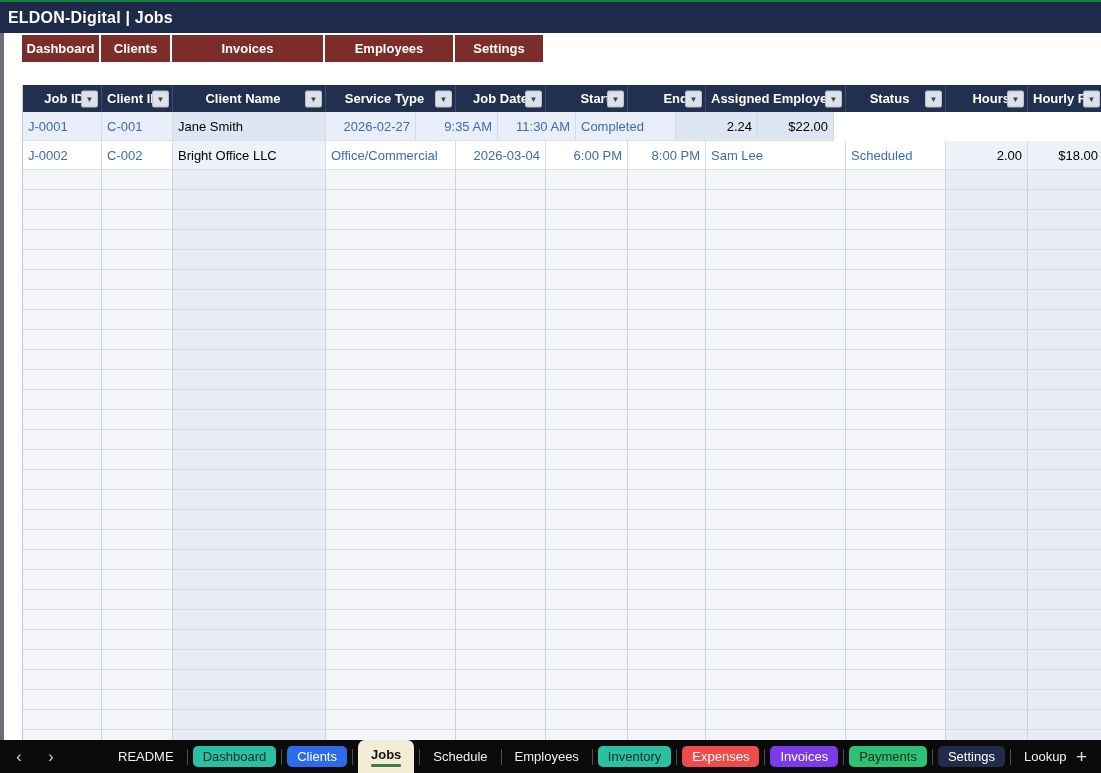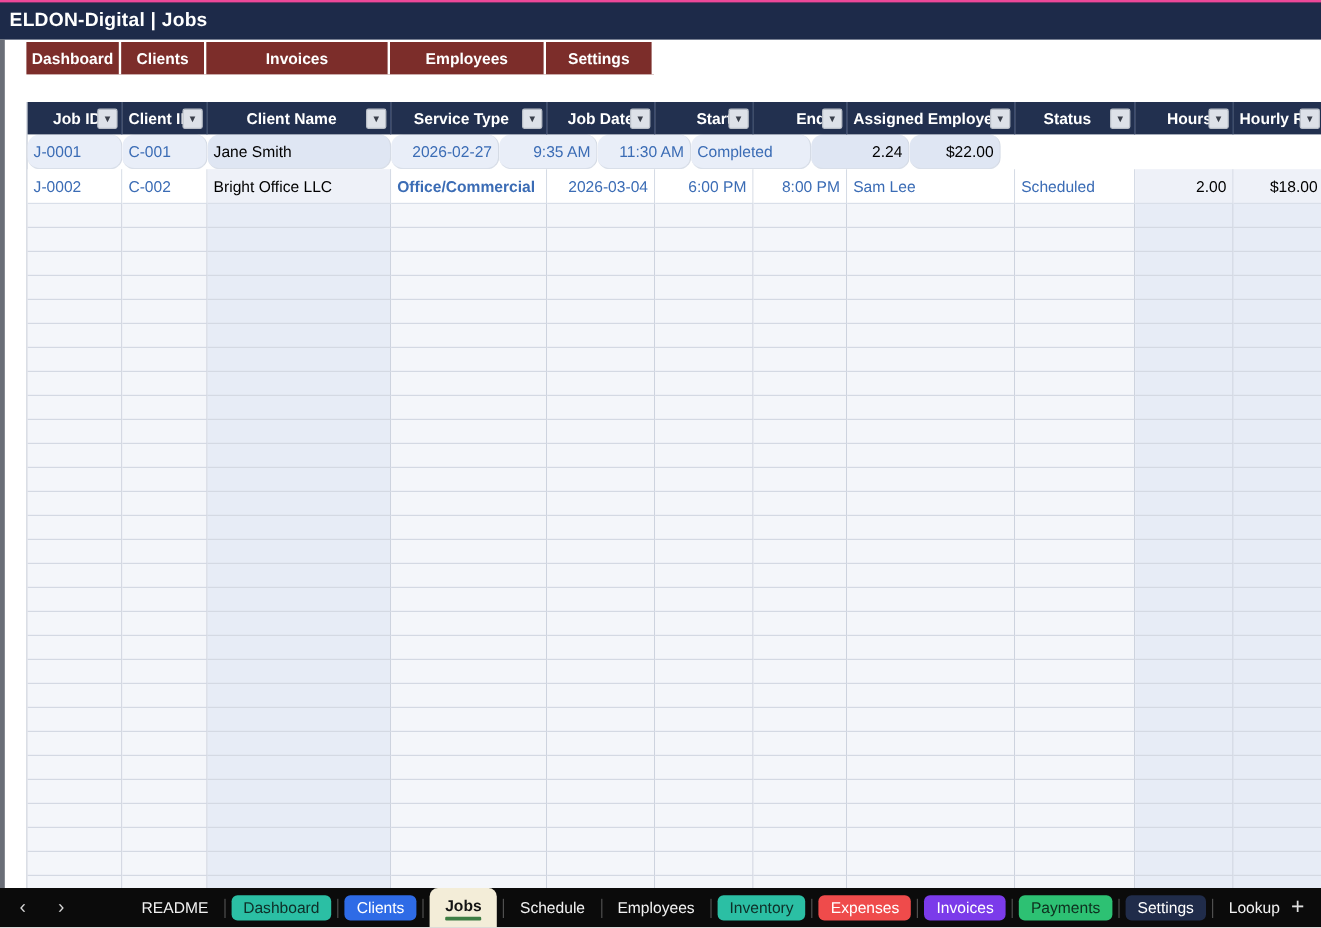--- a/index.html
+++ b/index.html
@@ -1,21 +1,21 @@
 <!DOCTYPE html>
 <html><head>
 <meta charset="utf-8">
 <style>
   html,body{margin:0;padding:0;background:#ffffff;}
   .app{position:relative;width:1101px;height:773px;overflow:hidden;background:#ffffff;
        font-family:"Liberation Sans",sans-serif;}
 
   
   .titlebar{position:absolute;left:0;top:0;width:1101px;height:33px;background:#1D2A49;
-            border-top:2px solid #ec4899;box-sizing:border-box;display:flex;align-items:center;}
+            border-top:2px solid #15803d;box-sizing:border-box;display:flex;align-items:center;}
   .titlebar .wtitle{color:#ffffff;font-weight:bold;font-size:16px;padding-left:8px;letter-spacing:.2px;}
 
   
   .left-strip{position:absolute;left:0;top:33px;width:4px;height:707px;background:#6A6E77;}
 
   
   .nav-row{position:absolute;left:22px;top:35px;height:27px;display:flex;}
   .nav-btn{box-sizing:border-box;height:27px;background:#7C2D2A;border-right:2px solid #ffffff;
            color:#ffffff;font-weight:bold;font-size:13px;display:flex;align-items:center;
            justify-content:center;cursor:pointer;}
@@ -26,21 +26,21 @@
   .hcell{box-sizing:border-box;height:27px;background:#22304F;border-right:1px solid #3D4C6E;
          position:relative;display:flex;align-items:center;overflow:hidden;}
   .hlabel{color:#ffffff;font-weight:bold;font-size:13px;white-space:nowrap;overflow:hidden;
           flex:1;margin:0 17px 0 5px;}
   .fbtn{position:absolute;right:3px;top:50%;transform:translateY(-50%);width:15px;height:15px;
         background:#DDE1E8;border:1px solid #B9BEC7;border-radius:2px;display:flex;
         align-items:center;justify-content:center;font-size:8px;color:#3A3F4A;cursor:pointer;}
   .drow .cell{box-sizing:border-box;height:29px;border-right:1px solid #D5DBE5;
               border-bottom:1px solid #D9DFE9;font-size:13px;display:flex;align-items:center;
               white-space:nowrap;overflow:hidden;padding:0 5px;}
-  .drow.band .cell{background:#E9EEF8;border-radius:10px;}
+  .drow.band .cell{background:#E9EEF8;}
   .drow.white .cell{background:#ffffff;}
   .drow.band .cell.tint{background:#DFE6F3;}
   .drow.white .cell.tint{background:#EEF1F8;}
   .cell.link{color:#3B6CB5;}
   .cell.plain{color:#000000;}
   .erow .cell{box-sizing:border-box;height:20px;background:#F4F6FA;border-right:1px solid #CDD3DE;
               border-bottom:1px solid #D4D9E3;}
   .erow .cell.tint{background:#E7ECF6;}
   .al{justify-content:flex-start;text-align:left;}
   .ar{justify-content:flex-end;text-align:right;}
@@ -131,21 +131,21 @@
         <div class="cell ar link" style="width: 82px;">9:35 AM</div>
         <div class="cell ar link" style="width: 78px;">11:30 AM</div>
         <div class="cell al link" style="width: 100px;">Completed</div>
         <div class="cell ar tint plain" style="width: 82px;">2.24</div>
         <div class="cell ar tint plain" style="width: 76px;">$22.00</div>
       </div>
       <div class="grow drow white">
         <div class="cell al link" style="width: 79px;">J-0002</div>
         <div class="cell al link" style="width: 71px;">C-002</div>
         <div class="cell al tint plain" style="width: 153px;">Bright Office LLC</div>
-        <div class="cell al link" style="width: 130px; font-weight: bold;">Office/Commercial</div>
+        <div class="cell al link" style="width: 130px;">Office/Commercial</div>
         <div class="cell ar link" style="width: 90px;">2026-03-04</div>
         <div class="cell ar link" style="width: 82px;">6:00 PM</div>
         <div class="cell ar link" style="width: 78px;">8:00 PM</div>
         <div class="cell al link" style="width: 140px;">Sam Lee</div>
         <div class="cell al link" style="width: 100px;">Scheduled</div>
         <div class="cell ar tint plain" style="width: 82px;">2.00</div>
         <div class="cell ar tint plain" style="width: 76px;">$18.00</div>
       </div>
       <div class="grow erow">
         <div class="cell" style="width: 79px;"></div>

